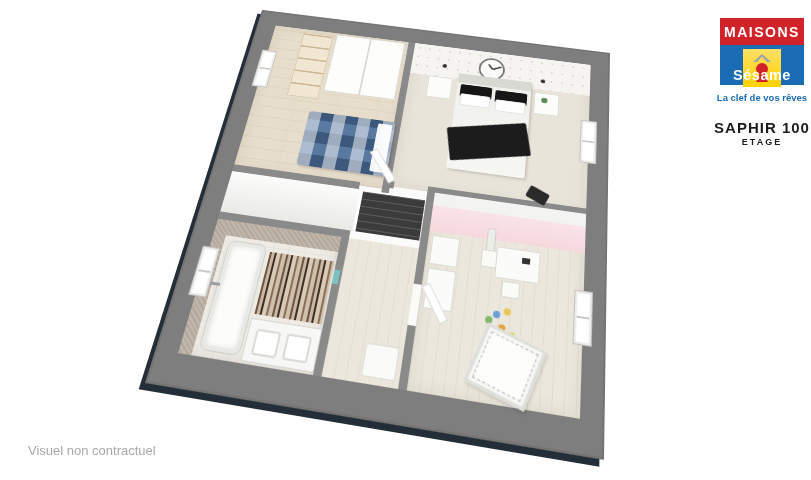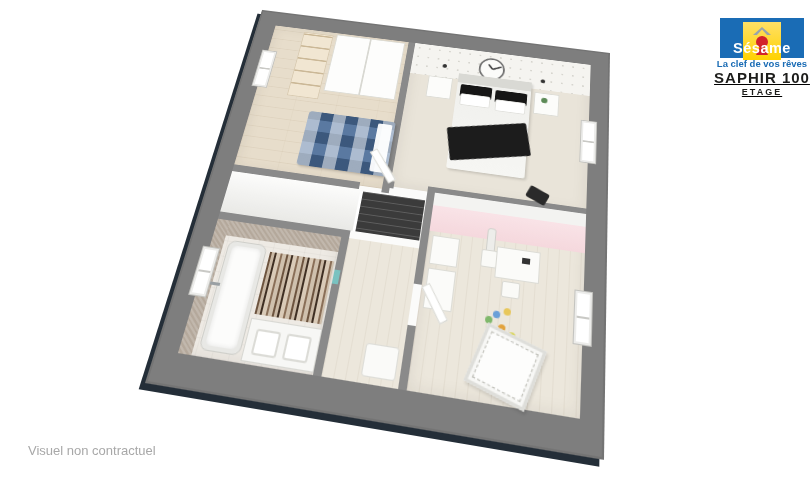--- a/index.html
+++ b/index.html
@@ -148,23 +148,23 @@
   #brand-yellow{position:absolute;left:50%;top:4px;width:38px;height:38px;margin-left:-19px;
     background:linear-gradient(180deg,#ffe066,var(--brand-yellow,#ffd200));}
   #roof{position:absolute;left:50%;top:5px;width:18px;height:8px;margin-left:-9px;background:#98a4ad;
     clip-path:polygon(50% 0,100% 100%,78% 100%,50% 30%,22% 100%,0 100%);}
   #keyhole-circle{position:absolute;left:50%;top:14px;width:12px;height:12px;margin-left:-6px;
     border-radius:50%;background:var(--brand-red,#d2232b);}
   #keyhole-stem{position:absolute;left:50%;top:24px;width:12px;height:9px;margin-left:-6px;
     background:var(--brand-red,#d2232b);clip-path:polygon(35% 0,65% 0,100% 100%,0 100%);}
   #brand-sesame{position:absolute;left:0;bottom:2px;width:100%;text-align:center;color:#fff;
     font-size:14.5px;font-weight:bold;letter-spacing:0.5px;}
-  #brand-tagline{margin-top:0;color:var(--brand-blue,#1a6cb5);font-size:9.5px;font-weight:bold;
+  #brand-tagline{margin-top:7px;color:var(--brand-blue,#1a6cb5);font-size:9.5px;font-weight:bold;
     white-space:nowrap;}
-  #model{text-decoration:underline;}
+  #model{margin-top:16px;}
   #model-name{color:var(--ink,#1d1d1b);font-size:15px;font-weight:bold;letter-spacing:1px;white-space:nowrap;}
   #model-level{color:var(--ink,#1d1d1b);font-size:9px;font-weight:bold;letter-spacing:2px;margin-top:1px;}
 
   
   #disclaimer{position:absolute;left:28px;top:443px;color:var(--muted,#a8a8a8);font-size:13px;}
 </style>
 </head>
 <body>
 
 <div id="stage">
@@ -251,20 +251,23 @@
     <div class="abs toy" id="toy4"></div>
     <div class="abs toy" id="toy5"></div>
     <div class="abs" id="crib">
       <div id="crib-inner"></div>
     </div>
     <div class="abs" id="door3"></div>
     <div class="abs" id="stool"></div>
   </div>
 
   <div id="brand">
+    <div id="brand-red">
+      <span>MAISONS</span>
+    </div>
     <div id="brand-blue">
       <div id="brand-yellow">
         <div id="roof"></div>
         <div id="keyhole-circle"></div>
         <div id="keyhole-stem"></div>
       </div>
       <div id="brand-sesame">Sésame</div>
     </div>
     <div id="brand-tagline">La clef de vos rêves</div>
     <div id="model">

